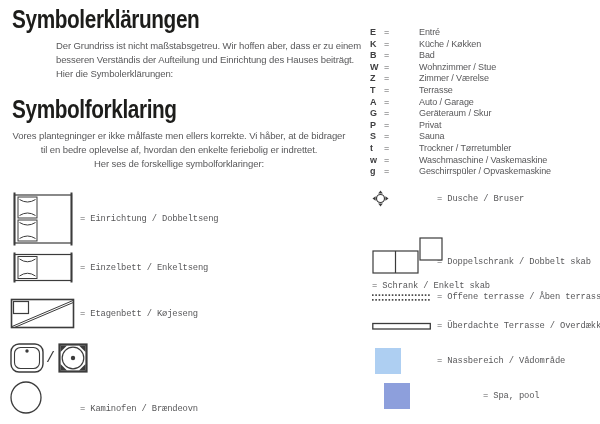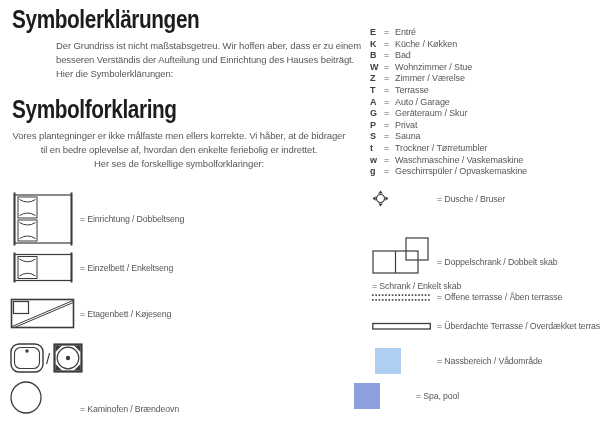--- a/index.html
+++ b/index.html
@@ -16,32 +16,32 @@
     letter-spacing:-0.5px;white-space:nowrap;
     transform:scaleX(0.80);transform-origin:left top;
     line-height:26px;
   }
   .para{
     position:absolute;left:12px;width:334px;
     font-size:9.5px;line-height:14px;color:#58585a;
     letter-spacing:-0.1px;
   }
   .para .closing{display:block;}
-  .legend-row{position:absolute;display:flex;align-items:center;}
+  .legend-row{position:absolute;display:flex;align-items:center;font-family:Liberation Mono, monospace;}
   .sym-cell-l{flex:0 0 70px;display:flex;align-items:center;}
   .sym-cell-r{flex:0 0 65px;display:flex;align-items:center;}
   .lbl{
     font-size:8.8px;color:#58585a;letter-spacing:-0.15px;white-space:nowrap;
   }
   .slash{font-size:15px;color:#3b3b3b;padding:0 3px 0 2px;font-weight:400;}
   .codes{position:absolute;left:370px;top:27px;}
   .code-row{display:flex;line-height:11.6px;font-size:9px;color:#58585a;}
   .code-letter{flex:0 0 14px;font-weight:bold;color:#3f3f41;}
   .code-eq{flex:0 0 11px;}
-  .code-label{white-space:nowrap;letter-spacing:-0.1px;}
+  .code-label{white-space:nowrap;letter-spacing:-0.1px;margin-left:24px;}
   svg{display:block;}
 </style>
 </head>
 <body>
 
 <div class="page">
 
   <h1 class="heading" style="top:6px;">Symbolerklärungen</h1>
   <div class="para" style="top:39px;margin-left:44px;">
     <span>Der Grundriss ist nicht maßstabsgetreu. Wir hoffen aber, dass er zu einem besseren Verständis der Aufteilung und Einrichtung des Hauses beiträgt.</span>
@@ -247,21 +247,21 @@
 
   <div class="legend-row" style="left:375px;top:348px;height:26px;">
     <div class="sym-cell-r" style="flex-basis:62px;">
       <svg width="26" height="26" viewBox="0 0 26 26">
         <rect x="0" y="0" width="26" height="26" fill="#aecff2"></rect>
       </svg>
     </div>
     <span class="lbl">= Nassbereich / Vådområde</span>
   </div>
 
-  <div class="legend-row" style="left:354px;top:383px;height:26px;">
+  <div class="legend-row" style="left:384px;top:383px;height:26px;gap:37px;">
     <div class="sym-cell-r" style="flex-basis:62px;">
       <svg width="26" height="26" viewBox="0 0 26 26">
         <rect x="0" y="0" width="26" height="26" fill="#8d9fdc"></rect>
       </svg>
     </div>
     <span class="lbl">= Spa, pool</span>
   </div>
 
 </div>
 

